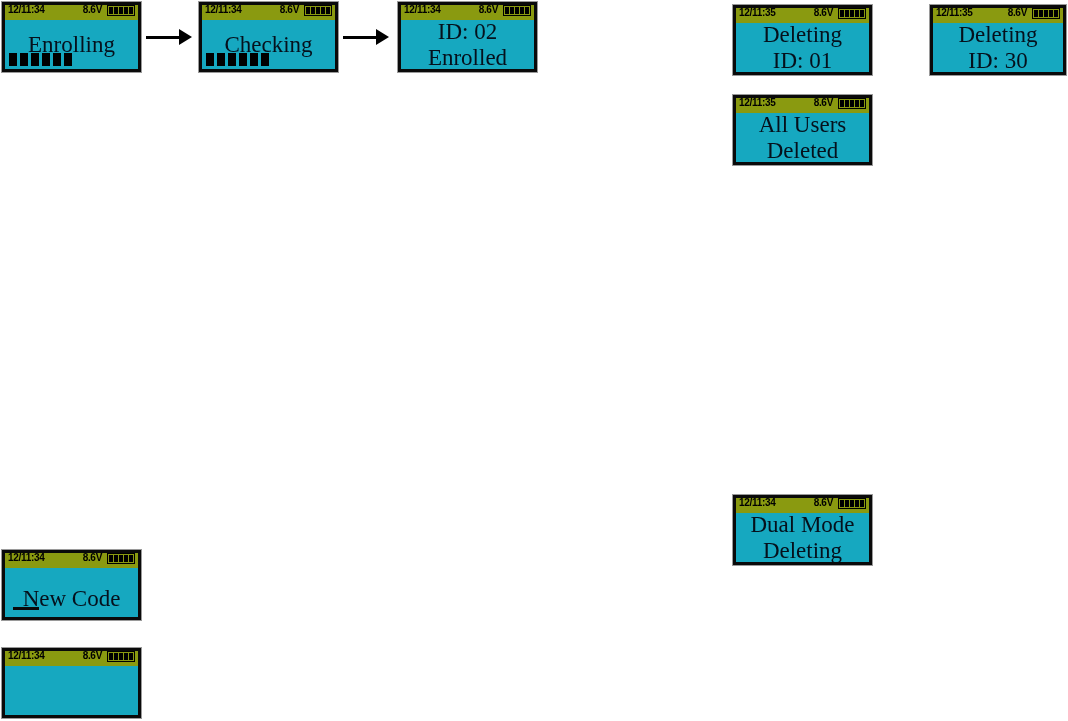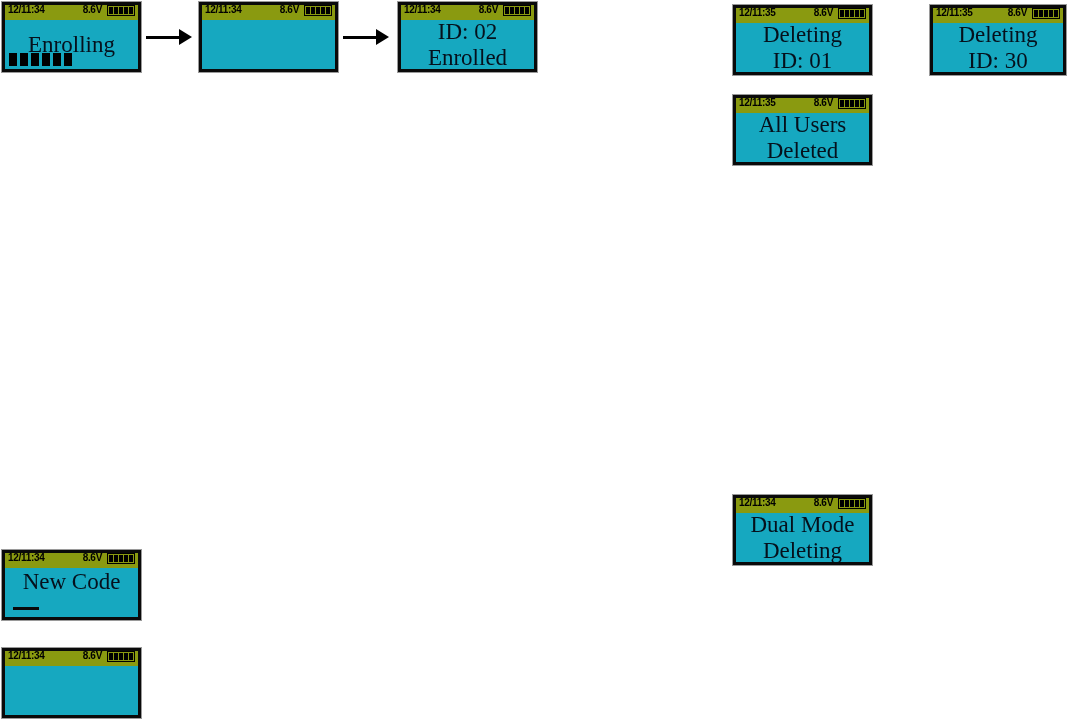--- a/index.html
+++ b/index.html
@@ -107,20 +107,21 @@
     display: block;
     width: 8px;
     height: 13px;
     background: #000000;
   }
 
   
   .screen.with-cursor {
     justify-content: flex-start;
     padding-top: 2px;
+    margin-top: 17px;
   }
   .cursor {
     position: absolute;
     left: 8px;
     bottom: 7px;
     width: 26px;
     height: 3px;
     background: #0a0a0a;
   }
 
@@ -183,20 +184,31 @@
     <span class="time">12/11:34</span>
     <span class="volt">8.6V</span>
     <span class="batt">
       <i></i>
         <i></i>
         <i></i>
         <i></i>
         <i></i>
     </span>
   </div>
+  <div class="screen with-progress">
+    <div class="line">Checking</div>
+    <div class="progress">
+      <i></i>
+        <i></i>
+        <i></i>
+        <i></i>
+        <i></i>
+        <i></i>
+    </div>
+  </div>
 </div>
 
 <div class="arrow" style="left:343px; top:27px;">
   <span class="shaft"></span>
   <span class="head"></span>
 </div>
 
 <div class="lcd" style="left:398px; top:2px; width:139px; height:70px;">
   <div class="status">
     <span class="time">12/11:34</span>

